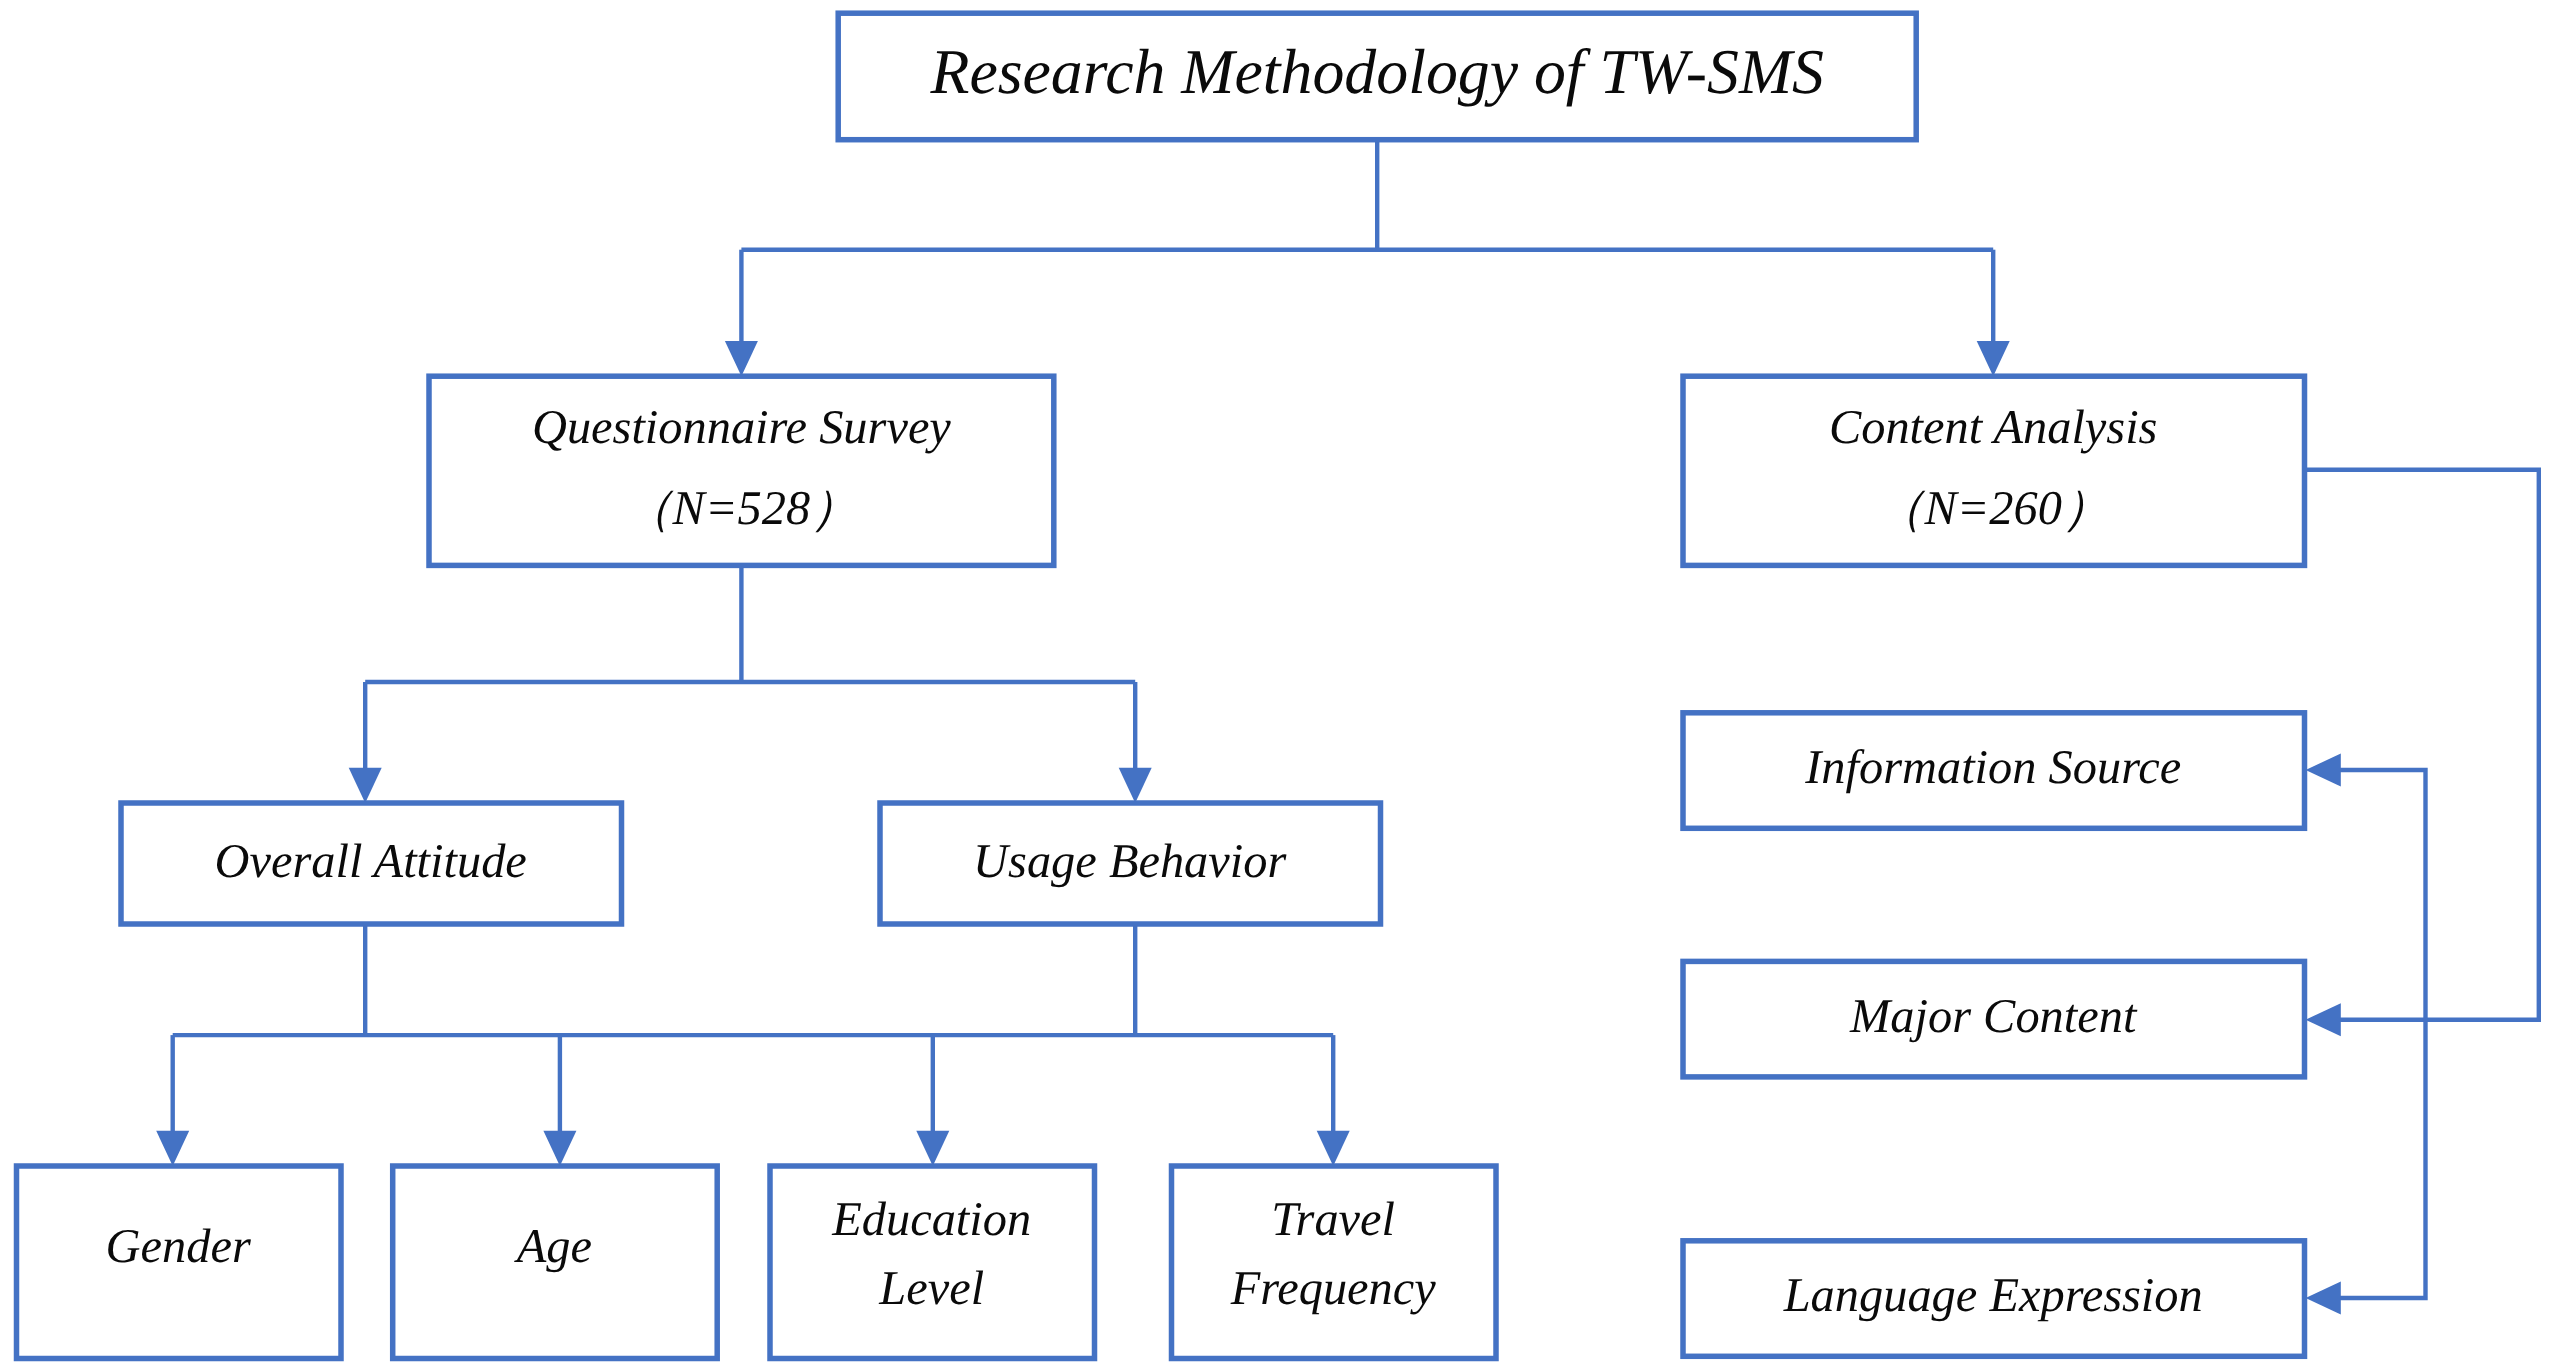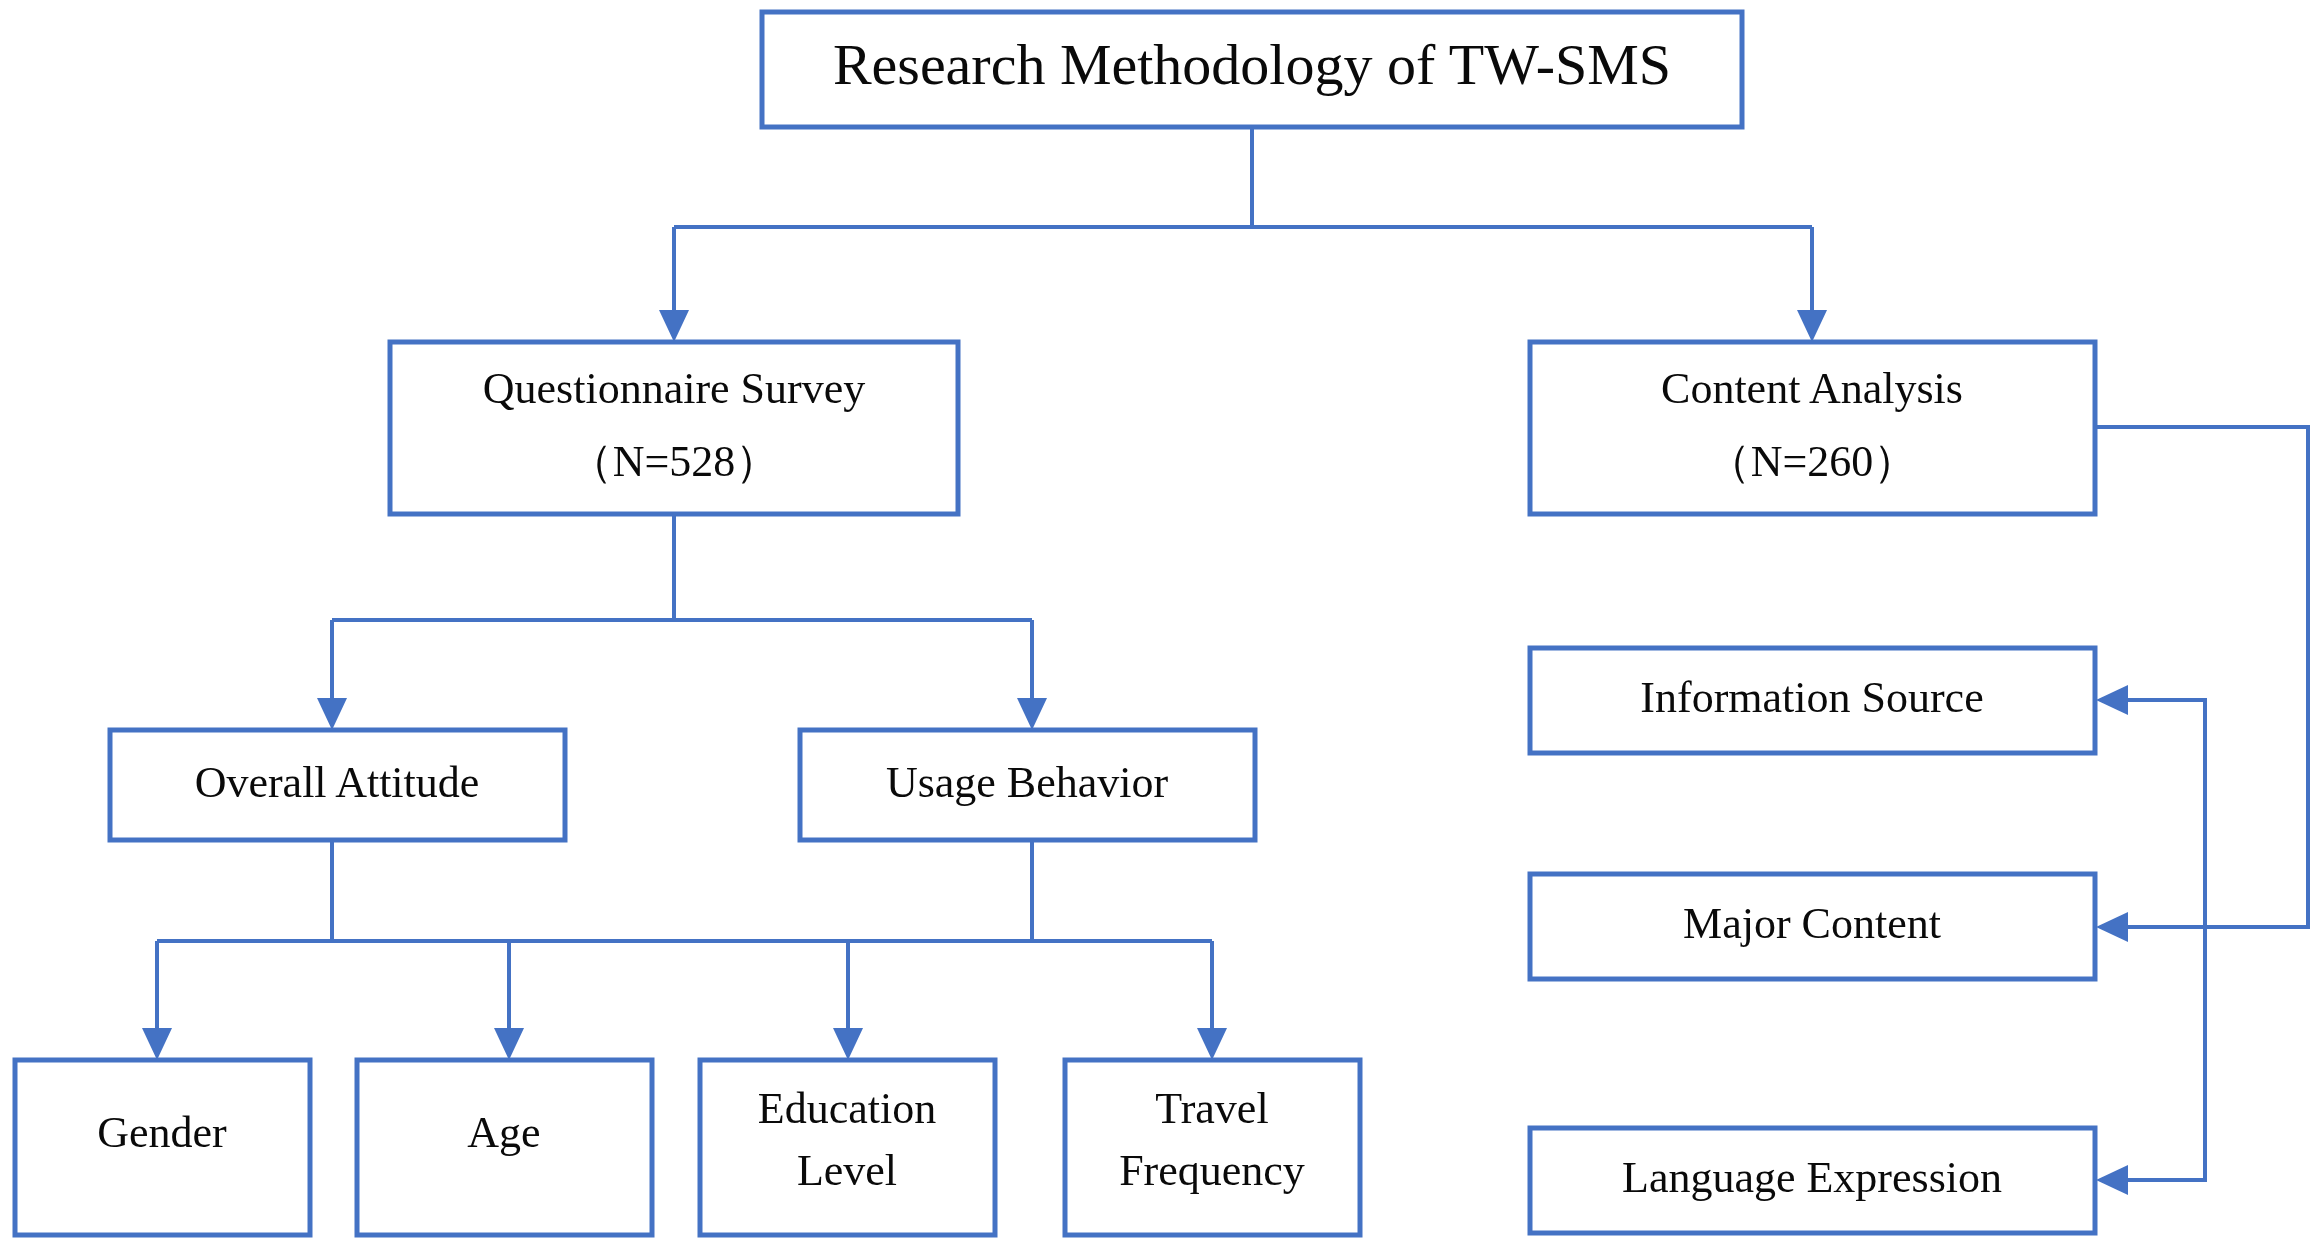--- a/index.html
+++ b/index.html
@@ -11,20 +11,21 @@
   body {
     width: 2324px;
     height: 1239px;
     font-family: "Liberation Serif", "DejaVu Serif", serif;
     overflow: hidden;
   }
   #diagram-root {
     position: relative;
     width: 2060px;
     height: 1239px;
+    font-style: italic;
   }
   svg#flow-svg {
     position: absolute;
     top: 0;
     left: 0;
     width: 2324px;
     height: 1239px;
     display: block;
   }
   .node-box {

